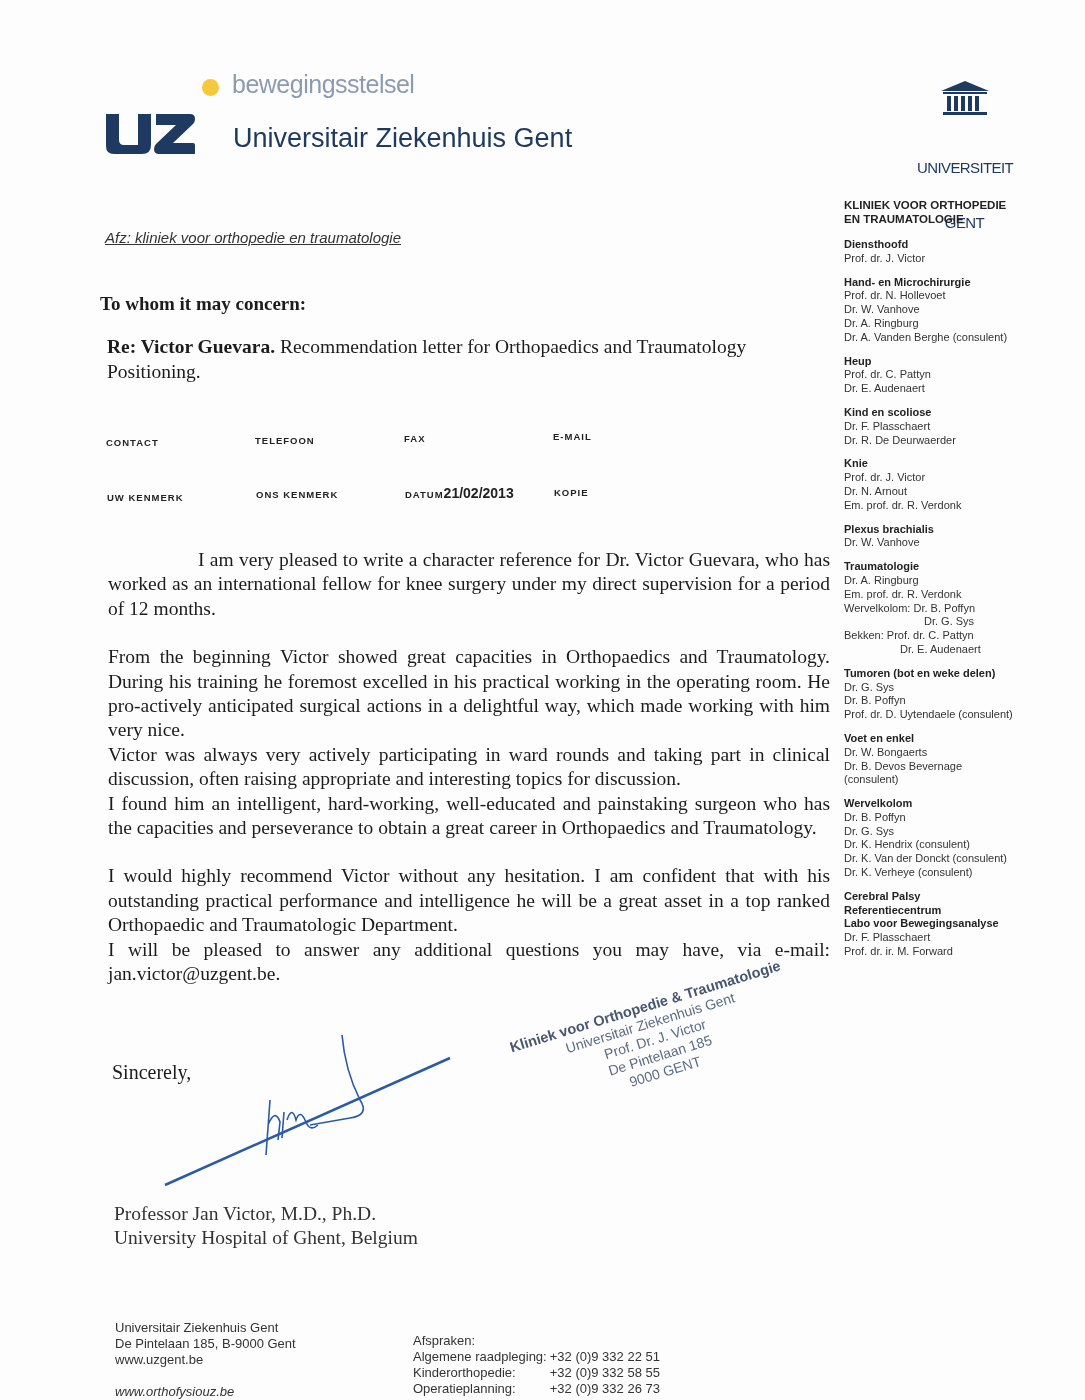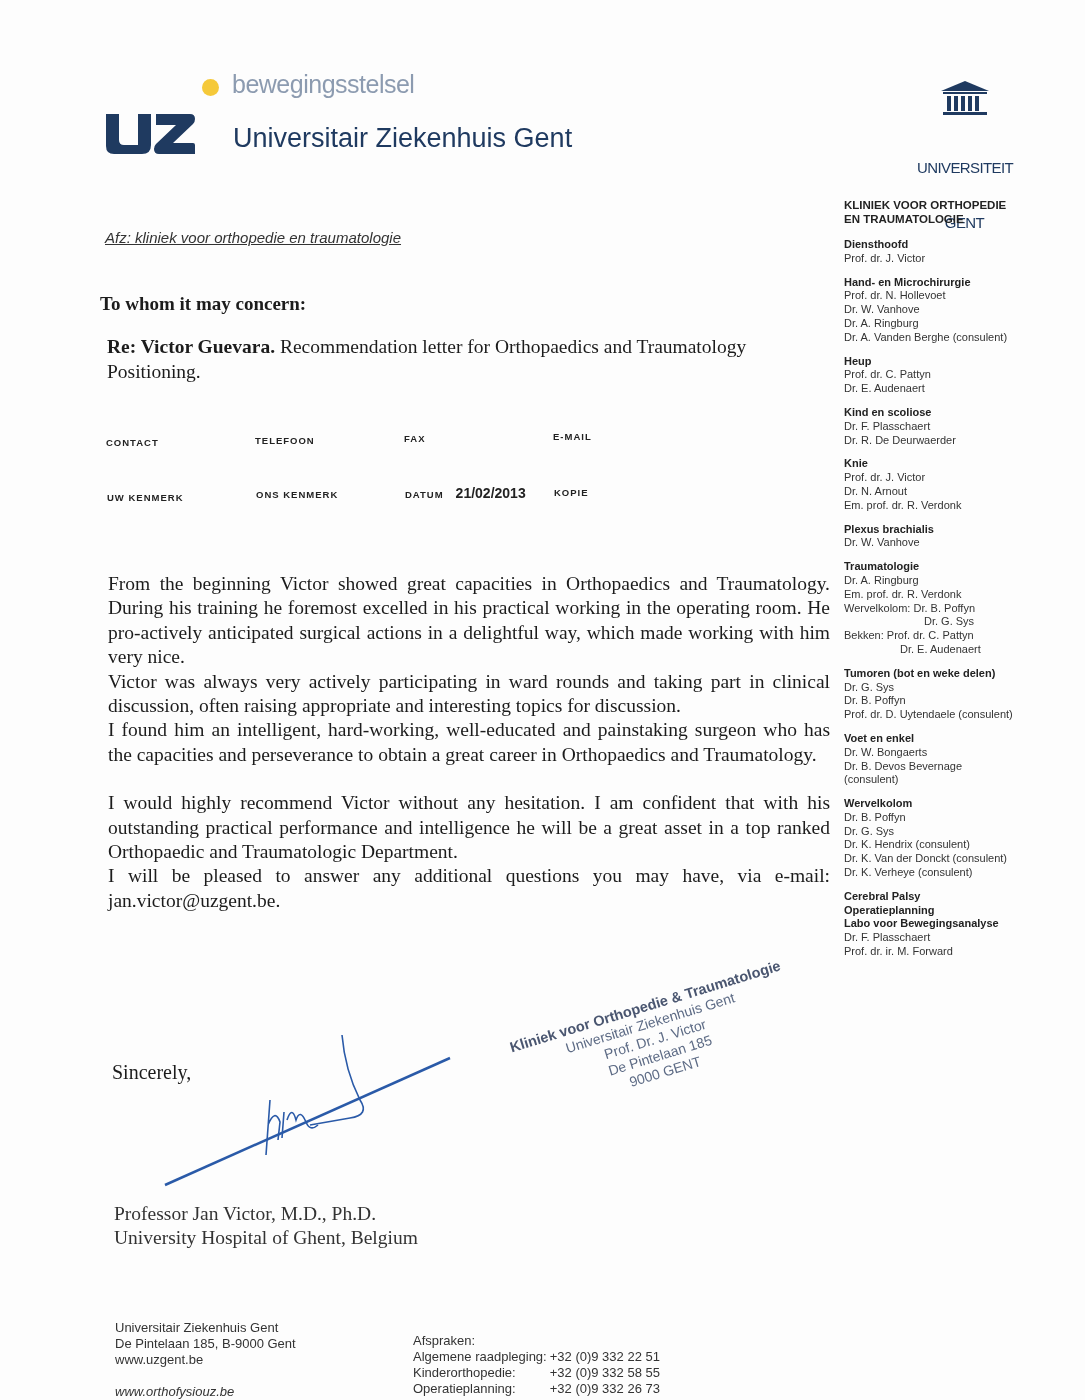--- a/index.html
+++ b/index.html
@@ -20,21 +20,21 @@
   
   .sidebar { left: 844px; top: 198px; width: 235px; font-family: "Liberation Sans", sans-serif; font-size: 11px; line-height: 13.8px; color: #333; }
   .sidebar .dept-title { font-weight: bold; font-size: 11.5px; line-height: 14px; color: #222; margin-bottom: 12px; }
   .sidebar .sec { margin-bottom: 10px; }
   .sidebar .sec-h { font-weight: bold; color: #222; }
   
   .greet { left: 100px; top: 293px; font-size: 19px; font-weight: bold; }
   .re { left: 107px; top: 334px; width: 710px; font-size: 19.5px; line-height: 25px; }
   .re b { font-weight: bold; }
   .fields { font-family: "Liberation Sans", sans-serif; font-size: 9.5px; font-weight: bold; letter-spacing: 1px; color: #222; }
-  .datum-val { font-size: 14px; letter-spacing: 0; margin-left: 12px; }
+  .datum-val { font-size: 14px; letter-spacing: 0; margin-left: 0; }
   .letter { left: 108px; top: 548px; width: 722px; font-size: 19.5px; line-height: 24.4px; text-align: justify; }
   .letter p { margin: 0; }
   .letter .gap { height: 24px; }
   .letter .indentfirst { text-indent: 90px; }
   .sincerely { left: 112px; top: 1061px; font-size: 20px; }
   .signature { left: 160px; top: 1030px; }
   .stamp { left: 508px; top: 1040px; transform: rotate(-17deg); transform-origin: left top; font-family: "Liberation Sans", sans-serif; color: #5d6b85; text-align: center; font-size: 14px; line-height: 17px; }
   .stamp .st-title { font-weight: bold; color: #4a5670; font-size: 14.5px; }
   .sig-block { left: 114px; top: 1202px; font-size: 19.5px; line-height: 24px; color: #333; }
   .footer-left { left: 115px; top: 1320px; font-family: "Liberation Sans", sans-serif; font-size: 13px; line-height: 16px; color: #333; }
@@ -133,21 +133,21 @@
       <div class="sec">
         <div class="sec-h">Wervelkolom</div>
         <div>Dr. B. Poffyn</div>
         <div>Dr. G. Sys</div>
         <div>Dr. K. Hendrix (consulent)</div>
         <div>Dr. K. Van der Donckt (consulent)</div>
         <div>Dr. K. Verheye (consulent)</div>
       </div>
       <div class="sec">
         <div class="sec-h">Cerebral Palsy</div>
-        <div class="sec-h">Operatieplanning</div>
+        <div class="sec-h">Referentiecentrum</div>
         <div class="sec-h">Labo voor Bewegingsanalyse</div>
         <div>Dr. F. Plasschaert</div>
         <div>Prof. dr. ir. M. Forward</div>
       </div>
     </div>
 </div>
 
 <div class="abs greet">To whom it may concern:</div>
 <div class="abs re">
   <b>Re: Victor Guevara.</b><span> Recommendation letter for Orthopaedics and Traumatology Positioning.</span>
@@ -158,20 +158,21 @@
 <div class="abs fields" style="left:404px;top:433px">FAX</div>
 <div class="abs fields" style="left:553px;top:431px">E-MAIL</div>
 <div class="abs fields" style="left:107px;top:492px">UW KENMERK</div>
 <div class="abs fields" style="left:256px;top:489px">ONS KENMERK</div>
 <div class="abs fields" style="left:405px;top:485px">
   <span>DATUM</span><span class="datum-val">21/02/2013</span>
 </div>
 <div class="abs fields" style="left:554px;top:487px">KOPIE</div>
 
 <div class="abs letter">
+  <p class="indentfirst">I am very pleased to write a character reference for Dr. Victor Guevara, who has worked as an international fellow for knee surgery under my direct supervision for a period of 12 months.</p>
   <div class="gap"></div>
   <p>From the beginning Victor showed great capacities in Orthopaedics and Traumatology. During his training he foremost excelled in his practical working in the operating room. He pro-actively anticipated surgical actions in a delightful way, which made working with him very nice.</p>
   <p>Victor was always very actively participating in ward rounds and taking part in clinical discussion, often raising appropriate and interesting topics for discussion.</p>
   <p>I found him an intelligent, hard-working, well-educated and painstaking surgeon who has the capacities and perseverance to obtain a great career in Orthopaedics and Traumatology.</p>
   <div class="gap"></div>
   <p>I would highly recommend Victor without any hesitation. I am confident that with his outstanding practical performance and intelligence he will be a great asset in a top ranked Orthopaedic and Traumatologic Department.</p>
   <p>I will be pleased to answer any additional questions you may have, via e-mail: jan.victor@uzgent.be.</p>
 </div>
 
 <div class="abs sincerely">Sincerely,</div>

